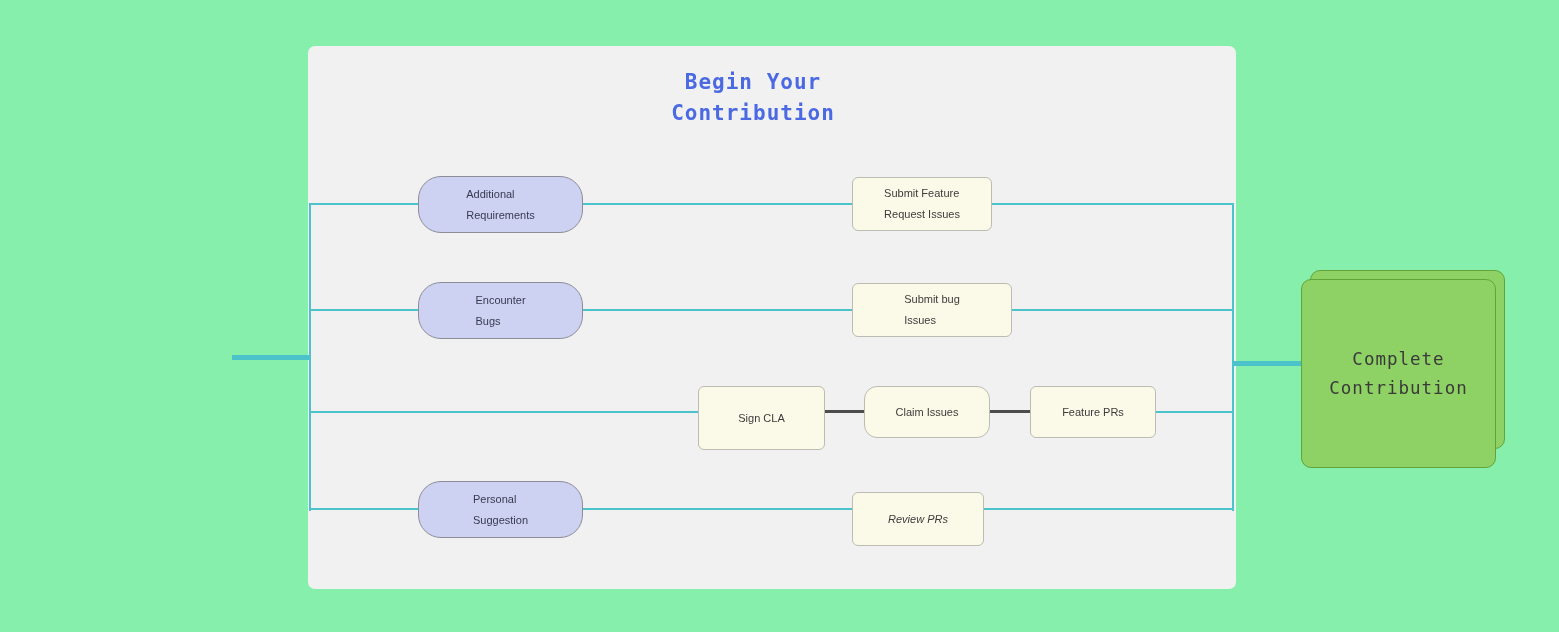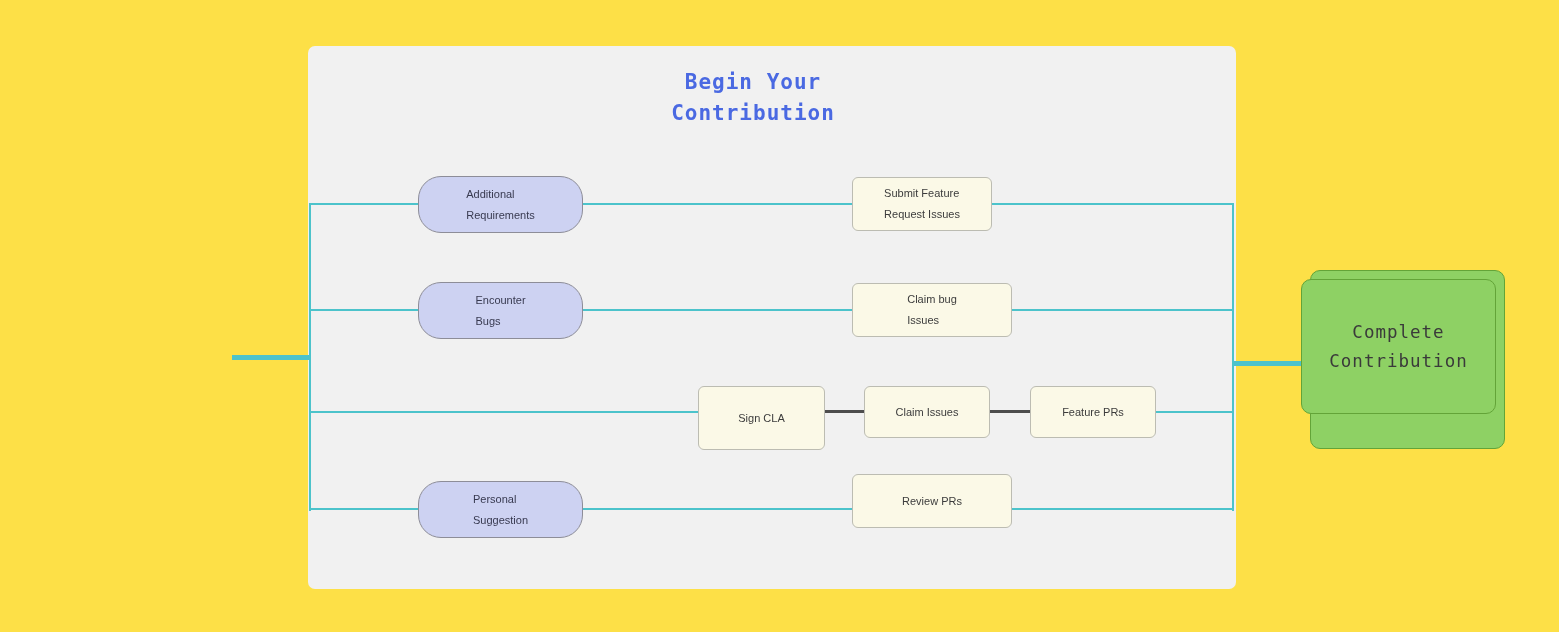--- a/index.html
+++ b/index.html
@@ -15,21 +15,21 @@
     --end-node-fill:#8ed164;
     --end-node-border:#63a438;
     --panel-fill:#f1f1f1;
     --node-text:#3c3c3c;
     --source-text:#383a50;
   }
   html,body{margin:0;padding:0;background:#ffffff;}
   .canvas{
     position:relative;
     width:1559px;height:632px;
-    background:#fde047;
+    background:#86efac;
     overflow:hidden;
     font-family:"Liberation Sans", sans-serif;
   }
   .panel{
     position:absolute;
     left:308px;top:46px;width:928px;height:543px;
     background:var(--panel-fill);
     border-radius:7px;
     z-index:0;
   }
@@ -87,21 +87,21 @@
     position:absolute;
     left:1310px;top:270px;width:195px;height:179px;
     background:var(--end-node-fill);
     border:1.5px solid var(--end-node-border);
     border-radius:10px;
     box-sizing:border-box;
     z-index:2;
   }
   .end-node{
     position:absolute;
-    left:1301px;top:279px;width:195px;height:135px;
+    left:1301px;top:279px;width:195px;height:189px;
     background:var(--end-node-fill);
     border:1.5px solid var(--end-node-border);
     border-radius:10px;
     box-sizing:border-box;
     display:flex;align-items:center;justify-content:center;
     text-align:center;
     white-space:pre-line;
     font-family:"DejaVu Sans Mono", monospace;
     font-size:17.5px;line-height:29px;
     letter-spacing:1px;
@@ -133,24 +133,24 @@
 
   <div class="node src-node" style="top:176px;">Additional
 Requirements</div>
   <div class="node src-node" style="top:282px;">Encounter
 Bugs</div>
   <div class="node src-node" style="top:481px;">Personal
 Suggestion</div>
 
   <div class="node step-node" style="left:852px;top:177px;width:140px;height:54px;">Submit Feature
 Request Issues</div>
-  <div class="node step-node" style="left:852px;top:283px;width:160px;height:54px;">Claim bug
+  <div class="node step-node" style="left:852px;top:283px;width:160px;height:54px;">Submit bug
 Issues</div>
   <div class="node step-node" style="left:698px;top:386px;width:127px;height:64px;">Sign CLA</div>
-  <div class="node step-node" style="left:864px;top:386px;width:126px;height:52px;">Claim Issues</div>
+  <div class="node step-node" style="left:864px;top:386px;width:126px;height:52px;border-radius:13px;">Claim Issues</div>
   <div class="node step-node" style="left:1030px;top:386px;width:126px;height:52px;">Feature PRs</div>
-  <div class="node step-node" style="left:852px;top:474px;width:160px;height:54px;">Review PRs</div>
+  <div class="node step-node" style="left:852px;top:492px;width:132px;height:54px;font-style:italic;">Review PRs</div>
 
   <div class="end-node-back"></div>
   <div class="end-node">Complete
 Contribution</div>
 
 </div>
 
 </body></html>

